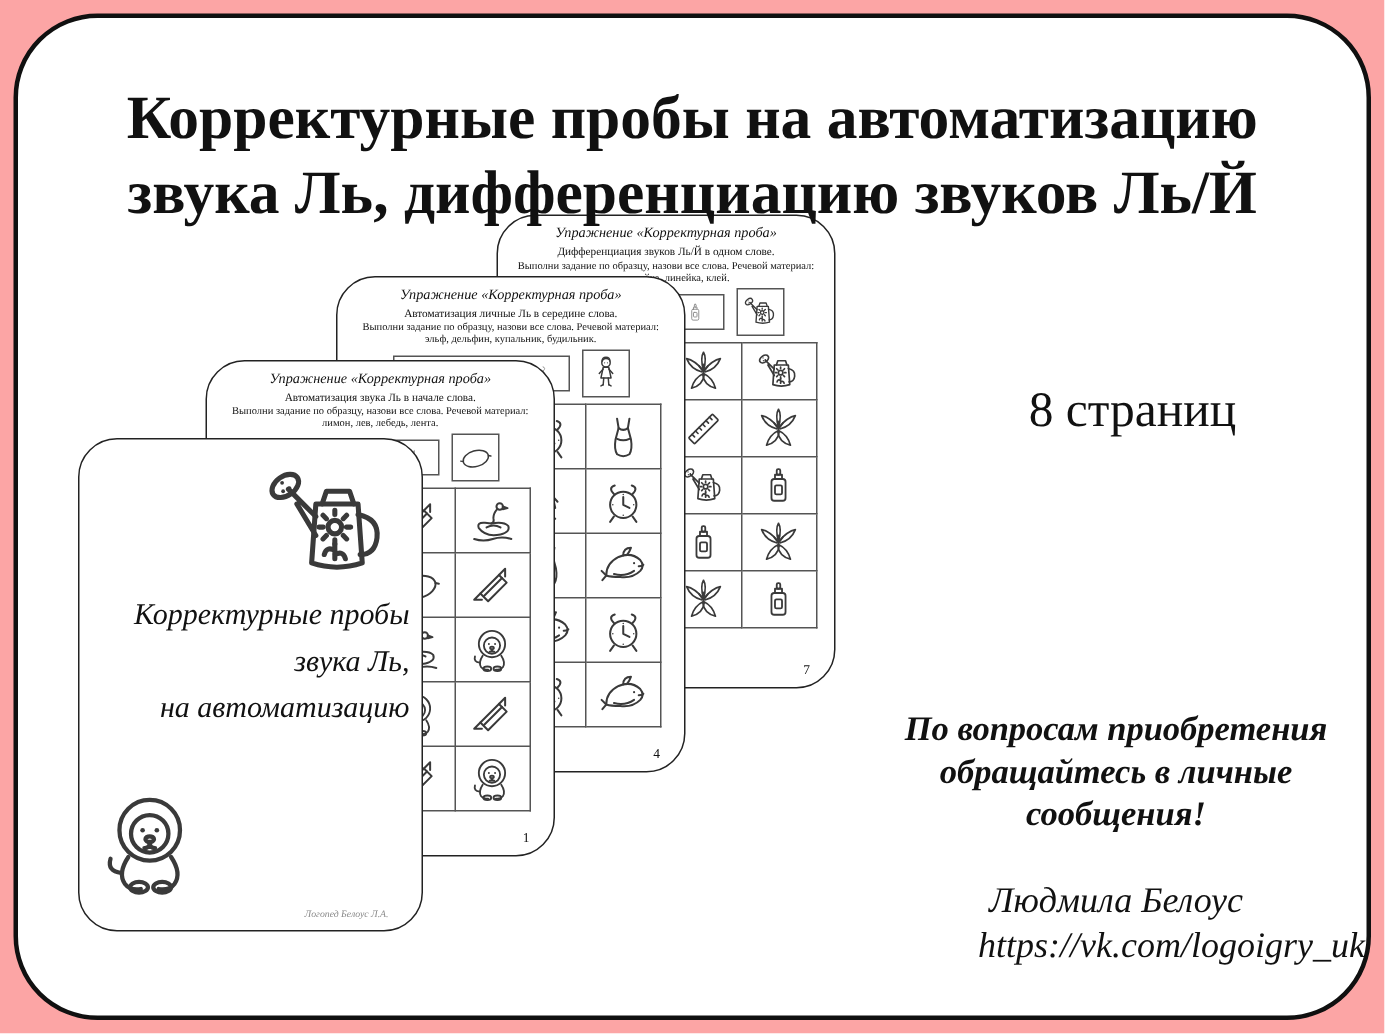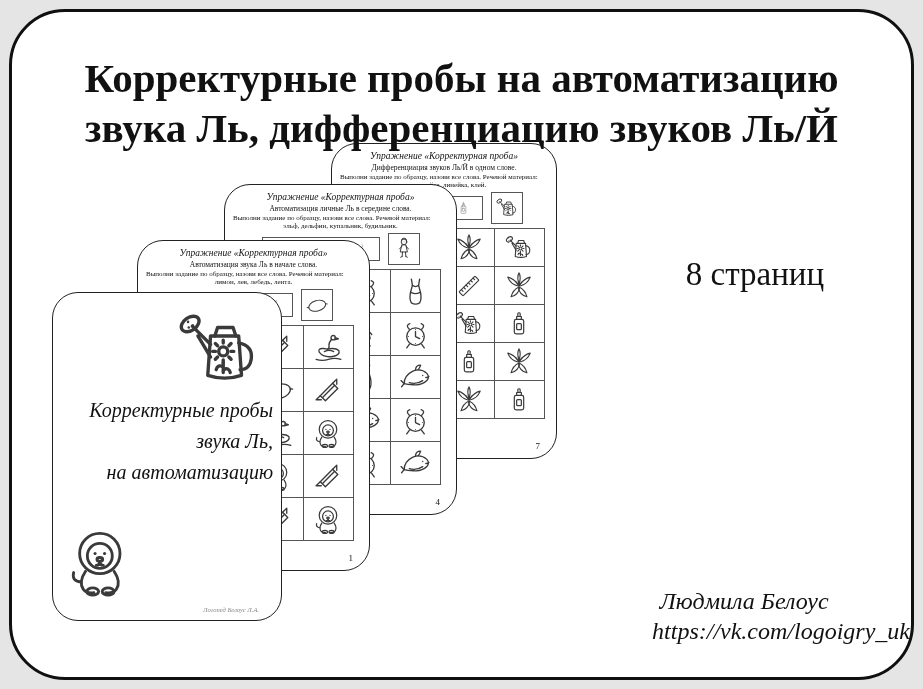--- a/index.html
+++ b/index.html
@@ -1,17 +1,17 @@
 <!DOCTYPE html>
 <html lang="ru"><head>
 <meta charset="utf-8">
 <style>
   html,body{margin:0;padding:0;background:#ffffff;}
   .canvas{
-    position:relative;width:923px;height:689px;background:#e5e5e5;
+    position:relative;width:923px;height:689px;background:#fca5a5;
     font-family:"Liberation Serif","DejaVu Serif",serif;color:#111;
     overflow:hidden;
   }
   .frame{
     position:absolute;inset:9px;border:3.5px solid #101010;border-radius:56px;
     background:#ffffff;
   }
   
   .title{
     position:absolute;top:26px;left:30px;right:30px;
@@ -40,21 +40,21 @@
     position:absolute;background:#fff;border:1.5px solid #222;border-radius:26px;
     overflow:hidden;box-sizing:border-box;
   }
   .ws[data-ws="0"]{left:331px;top:143px;width:226px;height:316px;z-index:1;}
   .ws[data-ws="1"]{left:224px;top:184px;width:233px;height:331px;z-index:2;}
   .ws[data-ws="2"]{left:137px;top:240px;width:233px;height:331px;z-index:3;}
   .cover{left:52px;top:292px;width:230px;height:329px;z-index:4;}
 
   .ws-header{margin-top:7px;text-align:center;font-style:italic;font-size:9.5px;}
   .ws-task{margin-top:2px;text-align:center;font-size:7.5px;}
-  .ws-instr{margin-top:1px;text-align:left;font-size:7px;padding:0 8px;}
+  .ws-instr{margin-top:1px;text-align:center;font-size:7px;padding:0 8px;}
   .ws-words{text-align:center;font-size:7px;}
   .ws-exrow{display:flex;align-items:center;justify-content:center;gap:8px;margin-top:4px;height:30px;}
   .ws-strip{
     width:118px;height:24px;border:1px solid #555;display:flex;align-items:center;
     justify-content:space-around;padding:0 6px;box-sizing:border-box;
   }
   .ws-strip svg{width:15px;height:15px;opacity:.6;}
   .ws-example{
     width:30px;height:30px;border:1px solid #555;display:flex;align-items:center;justify-content:center;
   }
@@ -89,20 +89,25 @@
 <div class="canvas">
   <div class="frame"></div>
 
   <h1 class="title">
     <span>Корректурные пробы на автоматизацию</span><br>
     <span>звука Ль, дифференциацию звуков Ль/Й</span>
   </h1>
 
   <div class="pages-badge">8 страниц</div>
 
+  <div class="contact">
+    <div>По вопросам приобретения</div>
+    <div>обращайтесь в личные</div>
+    <div>сообщения!</div>
+  </div>
   <div class="author">Людмила Белоус</div>
   <div class="url">https://vk.com/logoigry_uk</div>
 
   <article class="ws" data-ws="0">
     <div class="ws-header">Упражнение «Корректурная проба»</div>
     <div class="ws-task">Дифференциация звуков Ль/Й в одном слове.</div>
     <div class="ws-instr">Выполни задание по образцу, назови все слова. Речевой материал:</div>
     <div class="ws-words">лилия, лейка, линейка, клей.</div>
     <div class="ws-exrow">
       <div class="ws-strip">

